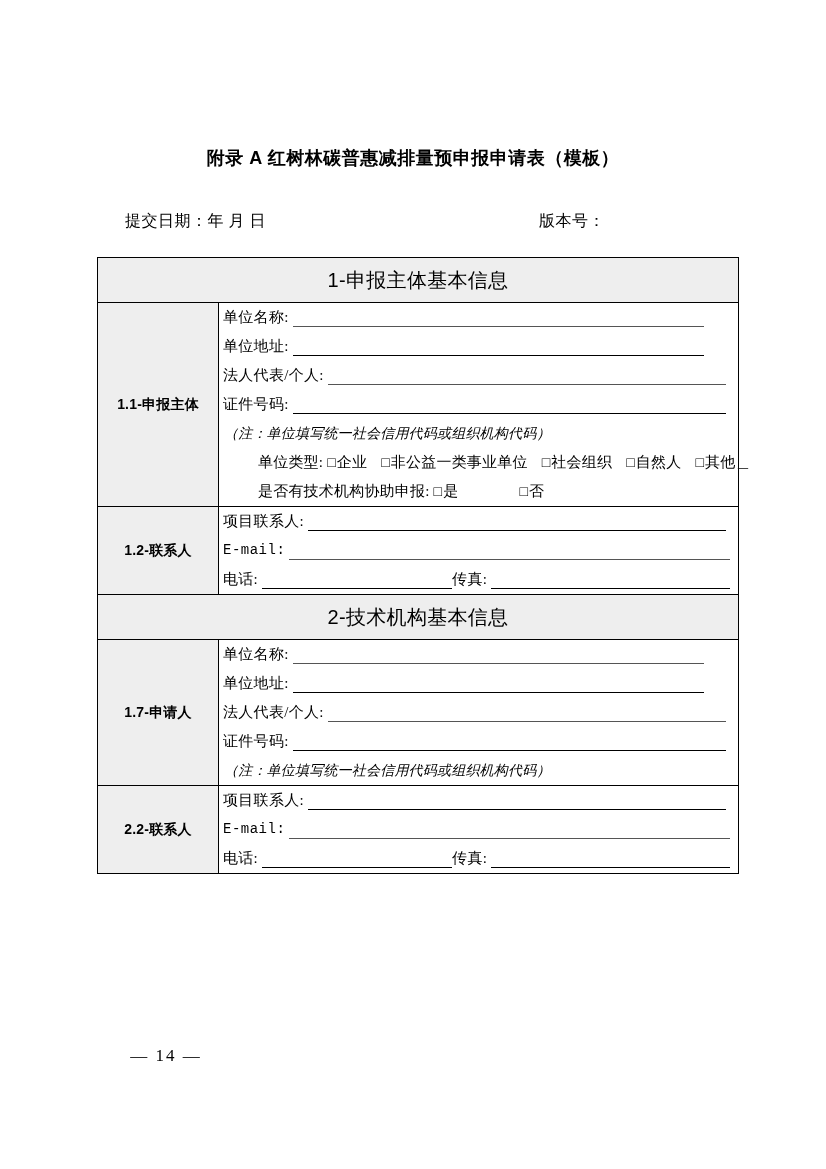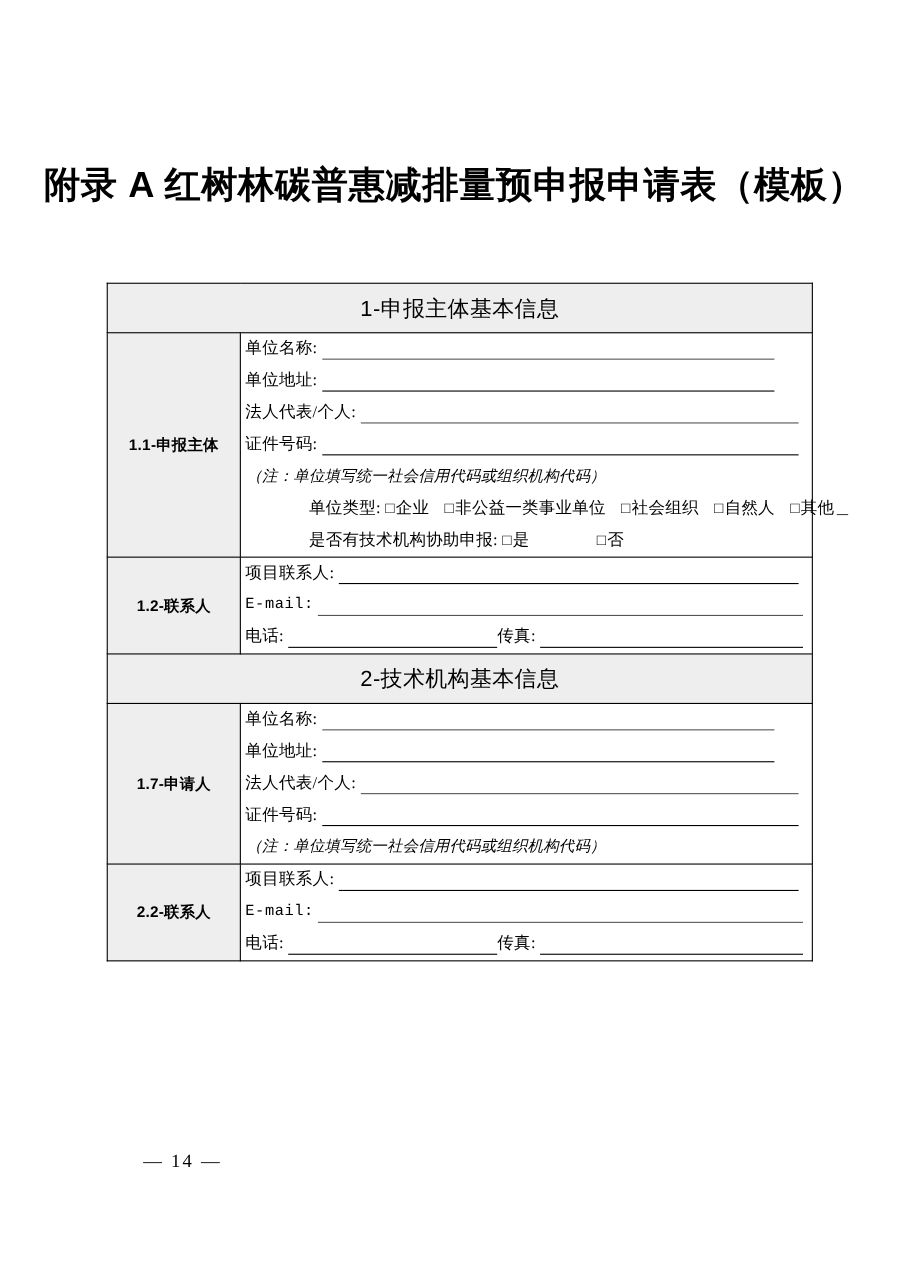--- a/index.html
+++ b/index.html
@@ -25,21 +25,21 @@
 
   
   .doc-title {
     position: absolute;
     left: 0;
     top: 146px;
     width: 826px;
     text-align: center;
     font-family: "Liberation Sans", "DejaVu Sans", sans-serif;
     font-weight: bold;
-    font-size: 33px;
+    font-size: 18px;
     letter-spacing: 0.5px;
     white-space: nowrap;
   }
 
   
   .meta-row {
     position: absolute;
     left: 97px;
     top: 211px;
     width: 645px;
@@ -150,24 +150,23 @@
     padding-left: 5px;
     font-style: italic;
     white-space: nowrap;
     letter-spacing: 0.2px;
   }
 
   .opts {
     font-size: 15px;
     line-height: 29px;
     height: 29px;
-    padding-left: 18px;
+    padding-left: 39px;
     white-space: nowrap;
     letter-spacing: 0.2px;
-    margin-left: 44px;
   }
   .opts .opt { margin-right: 5px; }
   .opts .opt.gap { margin-right: 14px; }
   .opts .opt.biggap { margin-left: 56px; }
   .cbx {
     font-size: 14px;
     margin-right: 1px;
   }
 
   
@@ -181,20 +180,24 @@
     letter-spacing: 2px;
   }
 </style>
 </head>
 <body>
 
 <div class="page">
 
   <div class="doc-title">附录 A  红树林碳普惠减排量预申报申请表（模板）</div>
 
+  <div class="meta-row">
+    <span class="meta-date">提交日期：年  月  日</span>
+    <span class="meta-version">版本号：</span>
+  </div>
 
   <table class="form-table">
     <colgroup>
         <col style="width:121px">
         <col style="width:520px">
       </colgroup>
     <tbody>
 
       <tr>
         <td class="section-head" colspan="2">1-申报主体基本信息</td>

